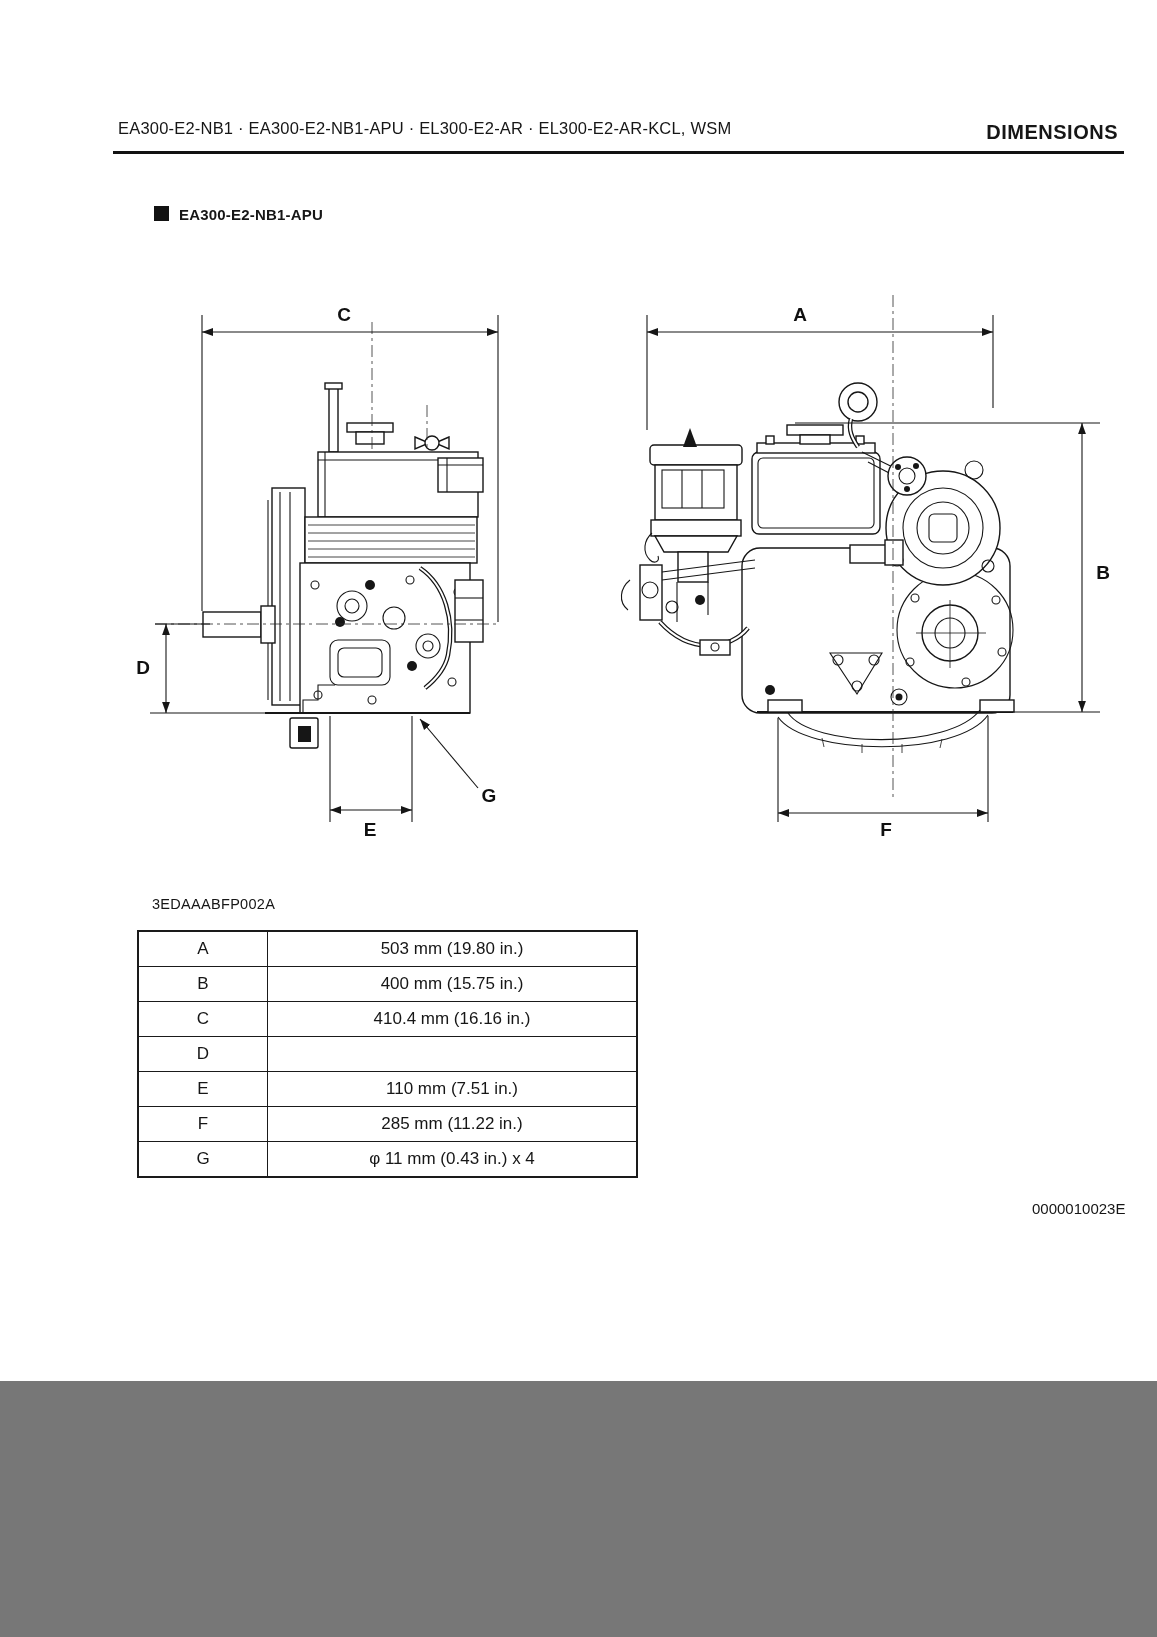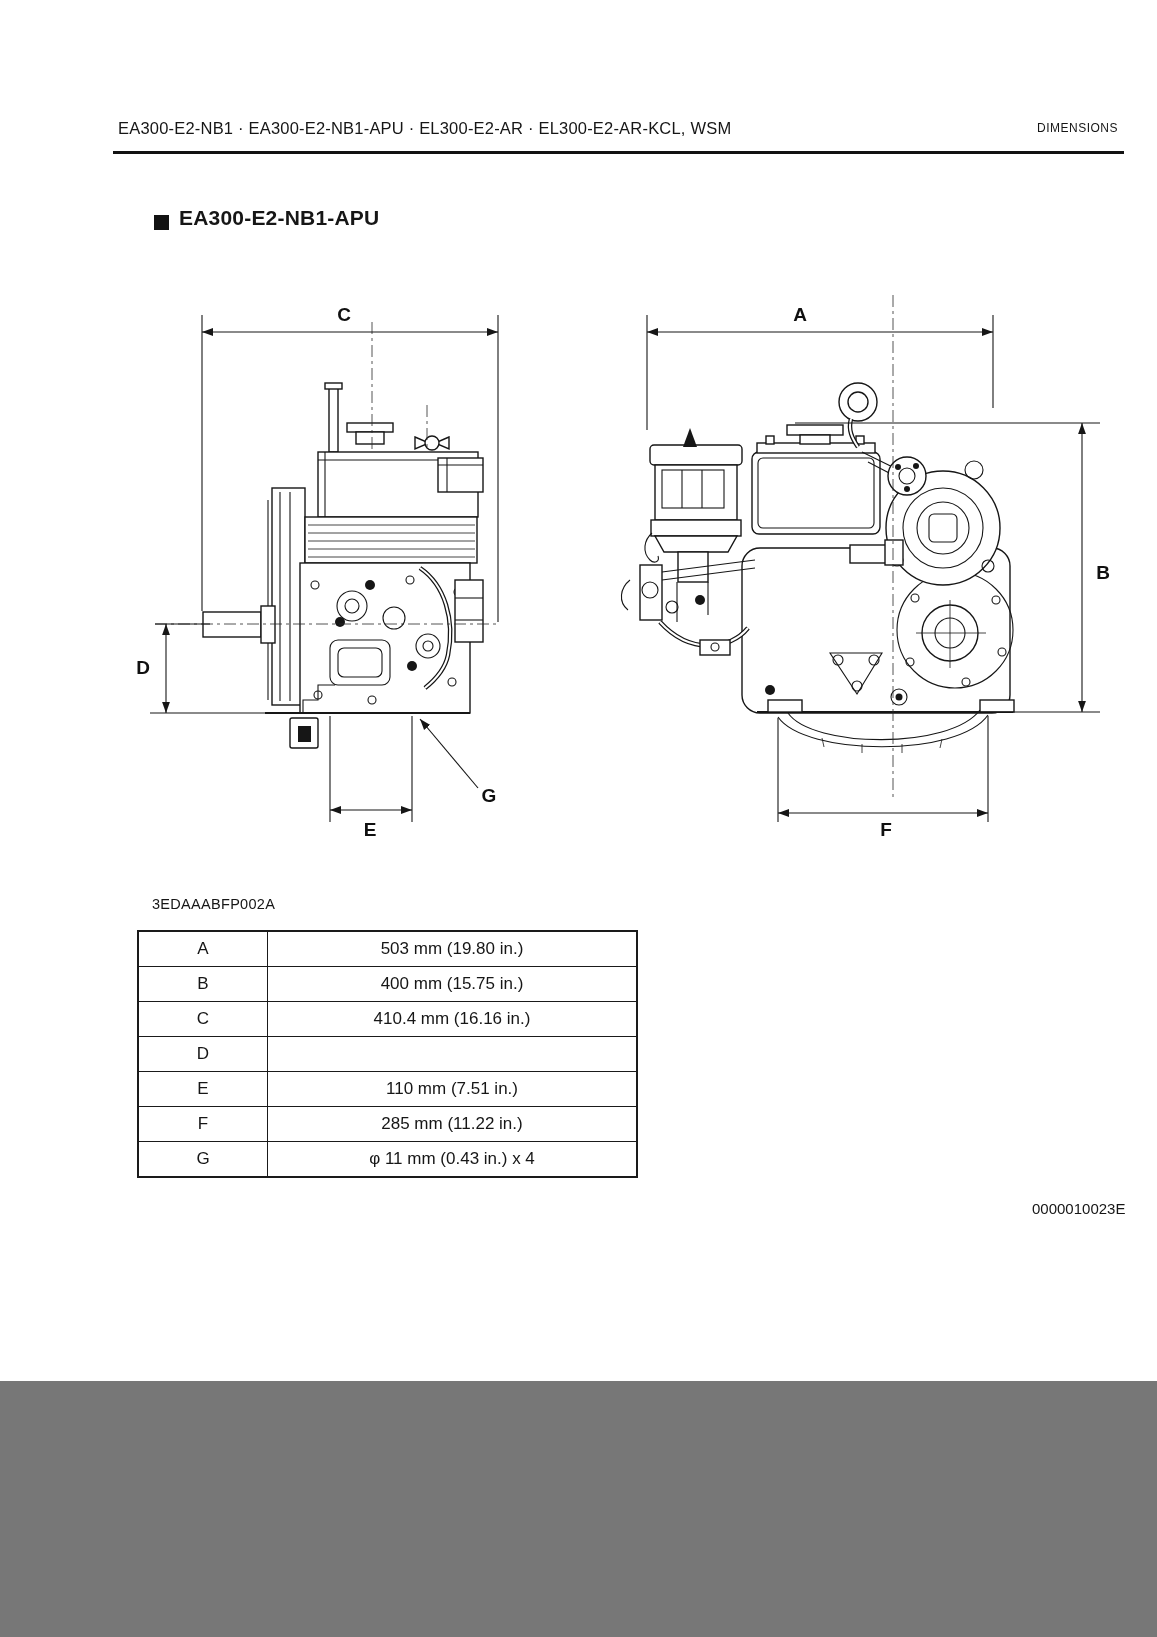--- a/index.html
+++ b/index.html
@@ -2,23 +2,23 @@
 <html><head>
 <meta charset="utf-8">
 <style>
   html,body{margin:0;padding:0;background:#777;}
   .page{
     position:relative;width:1157px;height:1381px;background:#ffffff;
     margin:0 auto;overflow:hidden;
     font-family:"Liberation Sans",sans-serif;color:#161616;
   }
   .hdr-left{position:absolute;left:118px;top:119px;font-size:16.5px;letter-spacing:.2px;white-space:nowrap;}
-  .hdr-right{position:absolute;top:121px;right:39px;font-size:12px;letter-spacing:.5px;}
+  .hdr-right{position:absolute;top:121px;right:39px;font-size:20px;letter-spacing:.5px;font-weight:bold;}
   .hdr-rule{position:absolute;left:113px;top:151px;width:1011px;height:3px;background:#121212;}
-  .section-title{position:absolute;left:130px;top:206px;font-size:21px;font-weight:bold;letter-spacing:.2px;display:flex;align-items:flex-end;gap:10px;padding-left:24px;}
+  .section-title{position:absolute;left:130px;top:206px;font-size:15px;font-weight:bold;letter-spacing:.2px;display:flex;align-items:flex-start;gap:10px;padding-left:24px;}
   .sq{display:inline-block;width:15px;height:15px;background:#121212;}
   .figcode{position:absolute;left:136px;top:896px;font-size:14.5px;letter-spacing:.3px;margin-left:16px;}
   .dims-table{position:absolute;left:137px;top:930px;width:497px;border:2px solid #1a1a1a;background:#fff;}
   .t-row{display:flex;height:34px;border-top:1.6px solid #1a1a1a;}
   .t-row:first-child{border-top:none;}
   .t-key{width:128px;border-right:1.6px solid #1a1a1a;display:flex;align-items:center;justify-content:center;font-size:17px;}
   .t-val{flex:1;display:flex;align-items:center;justify-content:center;font-size:17px;}
   .docnum{position:absolute;left:1032px;top:1200px;font-size:15px;white-space:nowrap;}
   .pagenum{position:absolute;left:0;top:1581px;width:1157px;text-align:center;font-size:17px;}
   .drawing{position:absolute;}

